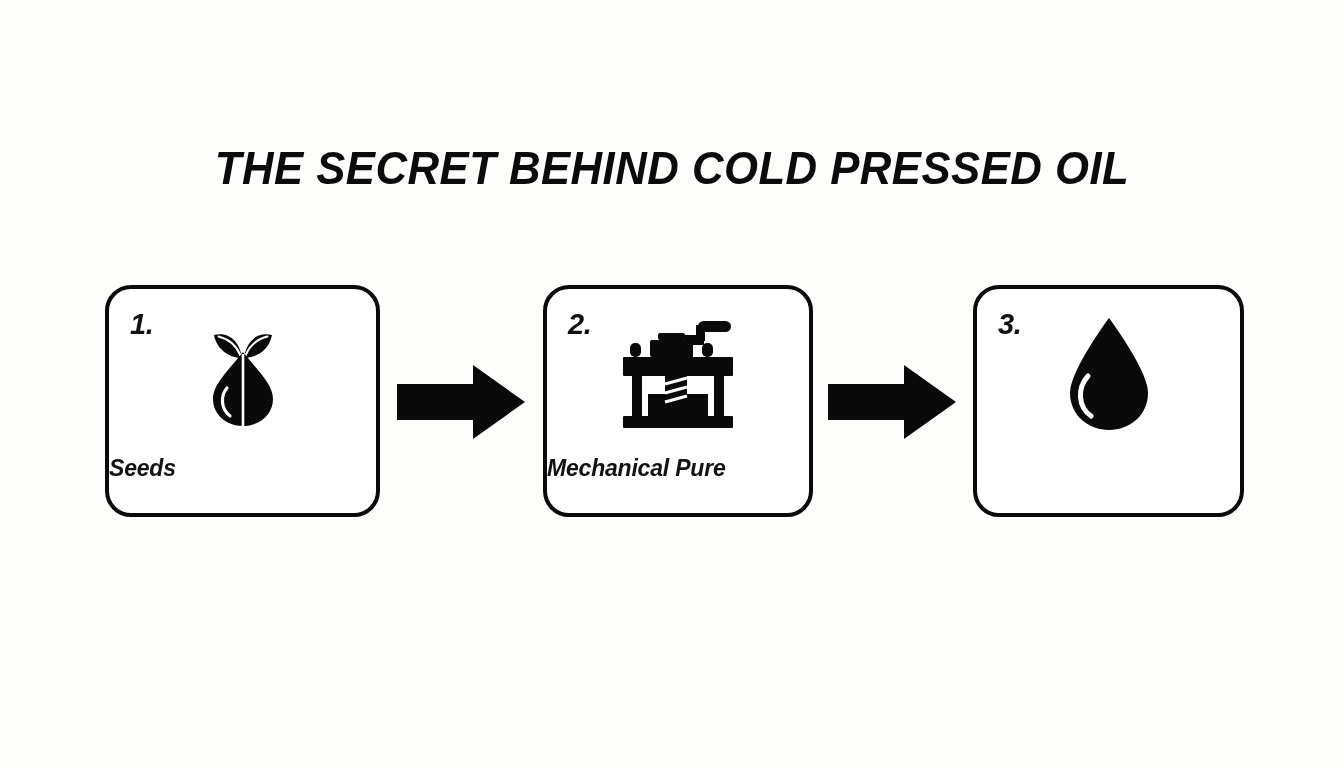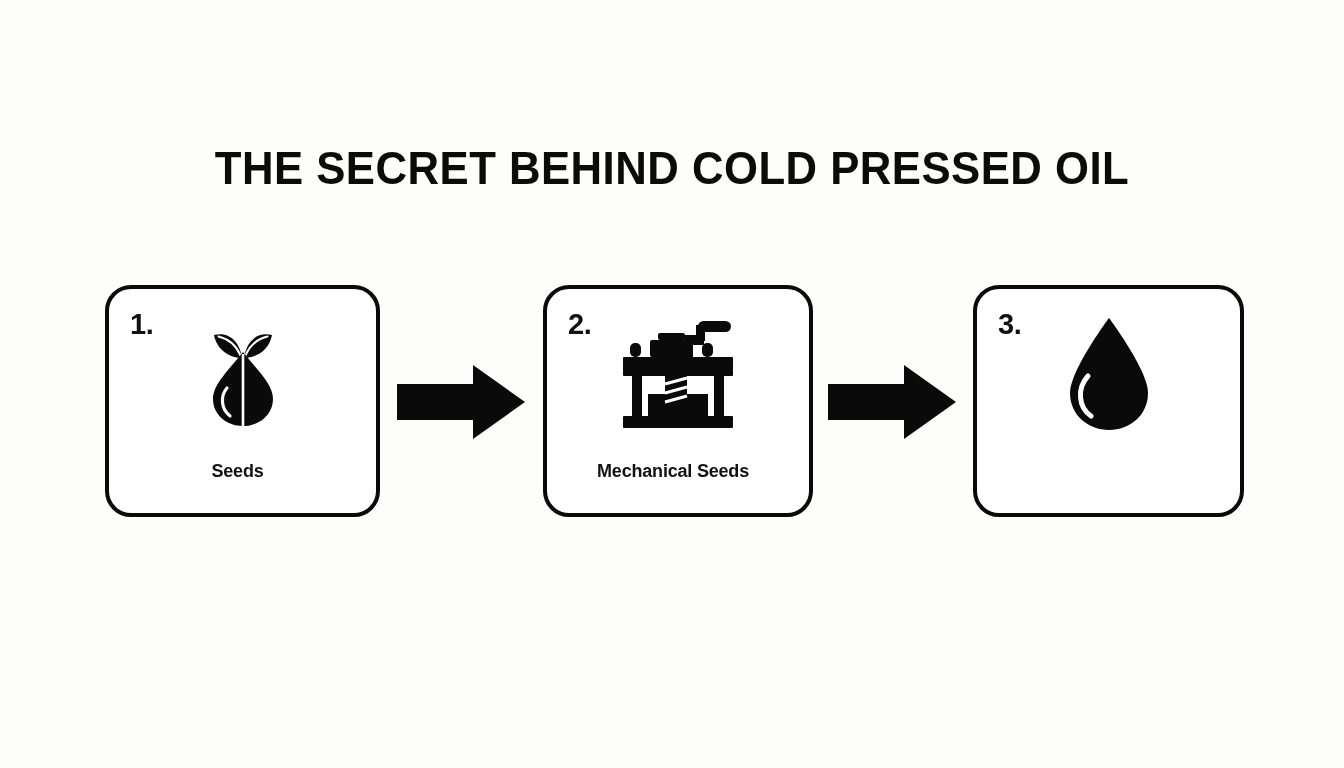--- a/index.html
+++ b/index.html
@@ -14,20 +14,21 @@
     color: #0a0a0a;
     overflow: hidden;
     position: relative;
   }
 
   #infographic {
     position: absolute;
     inset: 0;
     width: 1344px;
     height: 636px;
+    font-style: italic;
   }
 
   
   .title {
     position: absolute;
     left: 0;
     top: 142px;
     width: 1344px;
     text-align: center;
     font-family: "Liberation Sans", sans-serif;
@@ -73,22 +74,22 @@
     display: flex;
     align-items: center;
     justify-content: center;
   }
 
   .card-label {
     position: absolute;
     left: 0;
     right: 10px;
     bottom: 31px;
-    text-align: center;
-    font-size: 18px;
+    text-align: left;
+    font-size: 23px;
     font-weight: 700;
     letter-spacing: -0.2px;
     color: #121212;
     white-space: nowrap;
   }
 
   
   .arrow {
     position: absolute;
     top: 363px;
@@ -166,21 +167,21 @@
         </g>
 
         <g stroke="#ffffff" stroke-width="3" fill="none">
           <line x1="43" y1="65" x2="65" y2="59"></line>
           <line x1="43" y1="74" x2="65" y2="68"></line>
           <line x1="43" y1="83" x2="65" y2="77"></line>
         </g>
       </svg>
     </div>
 
-    <div class="card-label">Mechanical Seeds</div>
+    <div class="card-label">Mechanical Pure</div>
   </div>
 
   <div class="arrow arrow-2">
     <svg width="128" height="78" viewBox="0 0 128 78" aria-hidden="true">
       <path d="M0 21 L76 21 L76 2 L128 39 L76 76 L76 57 L0 57 Z" fill="#0a0a0a"></path>
     </svg>
   </div>
 
   <div class="card card-3">
     <div class="card-number">3.</div>

